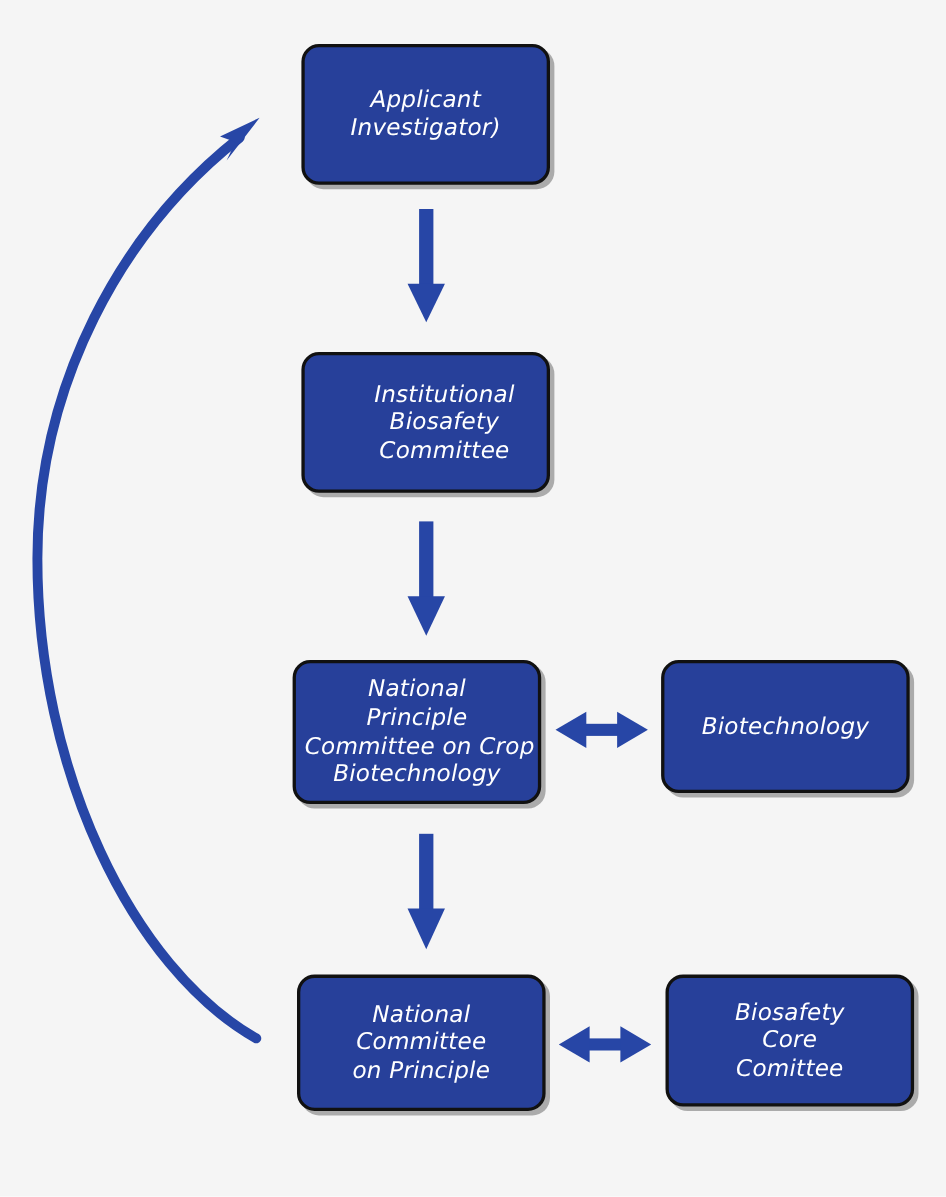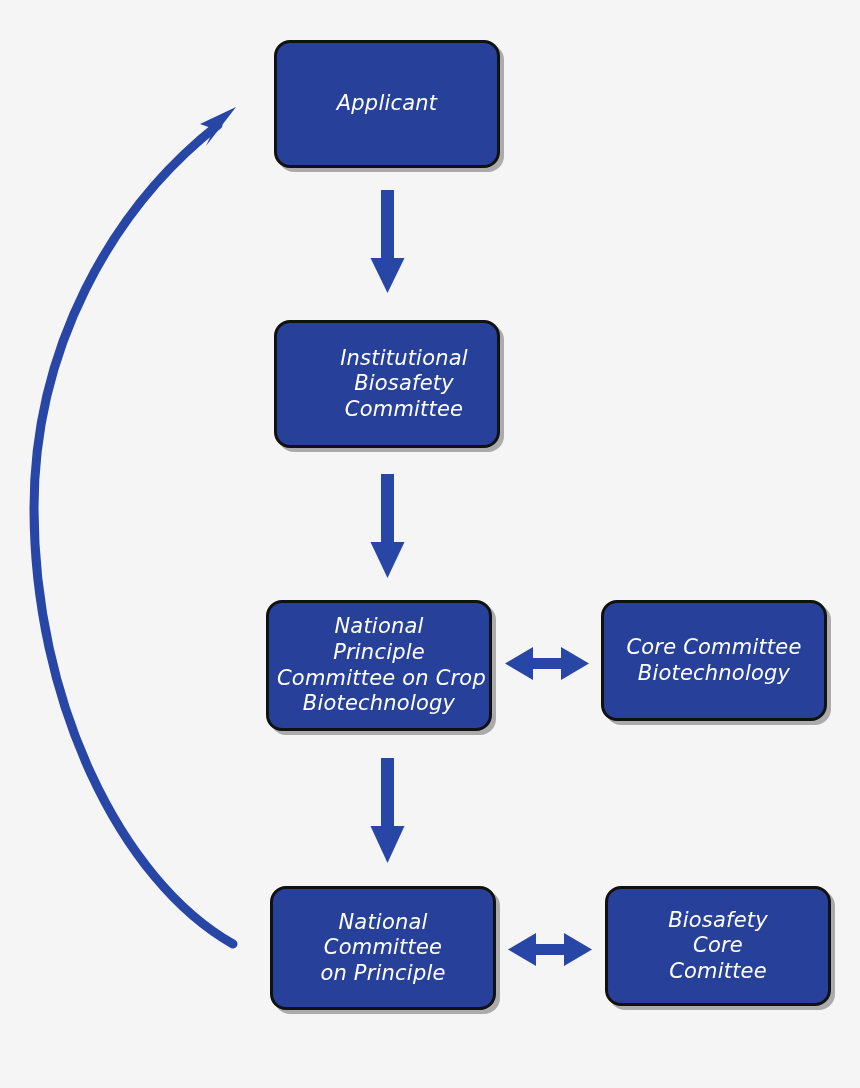--- a/index.html
+++ b/index.html
@@ -91,20 +91,21 @@
 
     <g>
       <path d="M 233 944 C 120 880 34 700 34 508 C 34 350 110 210 218 125" fill="none" stroke="#2746A6" stroke-width="9" stroke-linecap="round"></path>
       <polygon points="236,107 200,124 214,129 206,146" fill="#2746A6"></polygon>
     </g>
   </svg>
 
   <div class="node" id="node-applicant">
     <span class="lines">
       <span class="ln">Applicant</span>
+      <span class="ln">Investigator)</span>
     </span>
   </div>
 
   <div class="node" id="node-ibc">
     <span class="lines">
       <span class="ln">Institutional</span>
       <span class="ln">Biosafety</span>
       <span class="ln">Committee</span>
     </span>
   </div>
@@ -113,21 +114,20 @@
     <span class="lines">
       <span class="ln">National</span>
       <span class="ln">Principle</span>
       <span class="ln">Committee on Crop</span>
       <span class="ln">Biotechnology</span>
     </span>
   </div>
 
   <div class="node" id="node-ccocb">
     <span class="lines">
-      <span class="ln">Core Committee</span>
       <span class="ln">Biotechnology</span>
     </span>
   </div>
 
   <div class="node" id="node-ncb">
     <span class="lines">
       <span class="ln">National</span>
       <span class="ln">Committee</span>
       <span class="ln">on Principle</span>
     </span>

